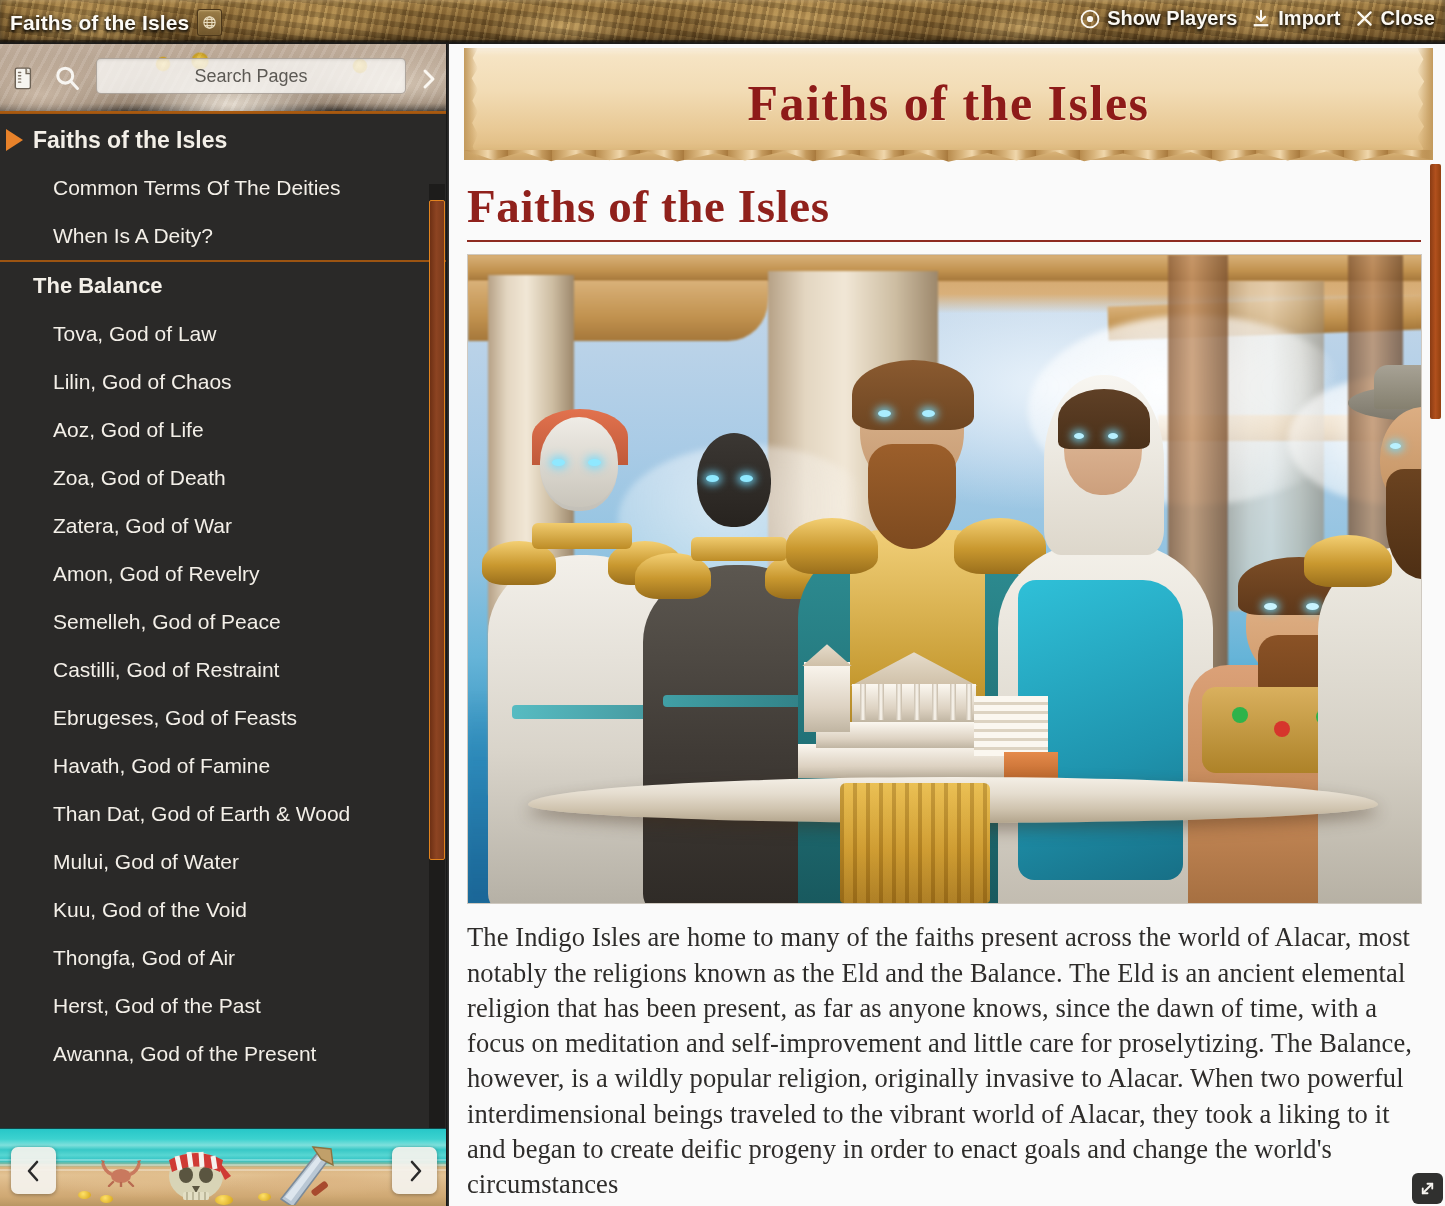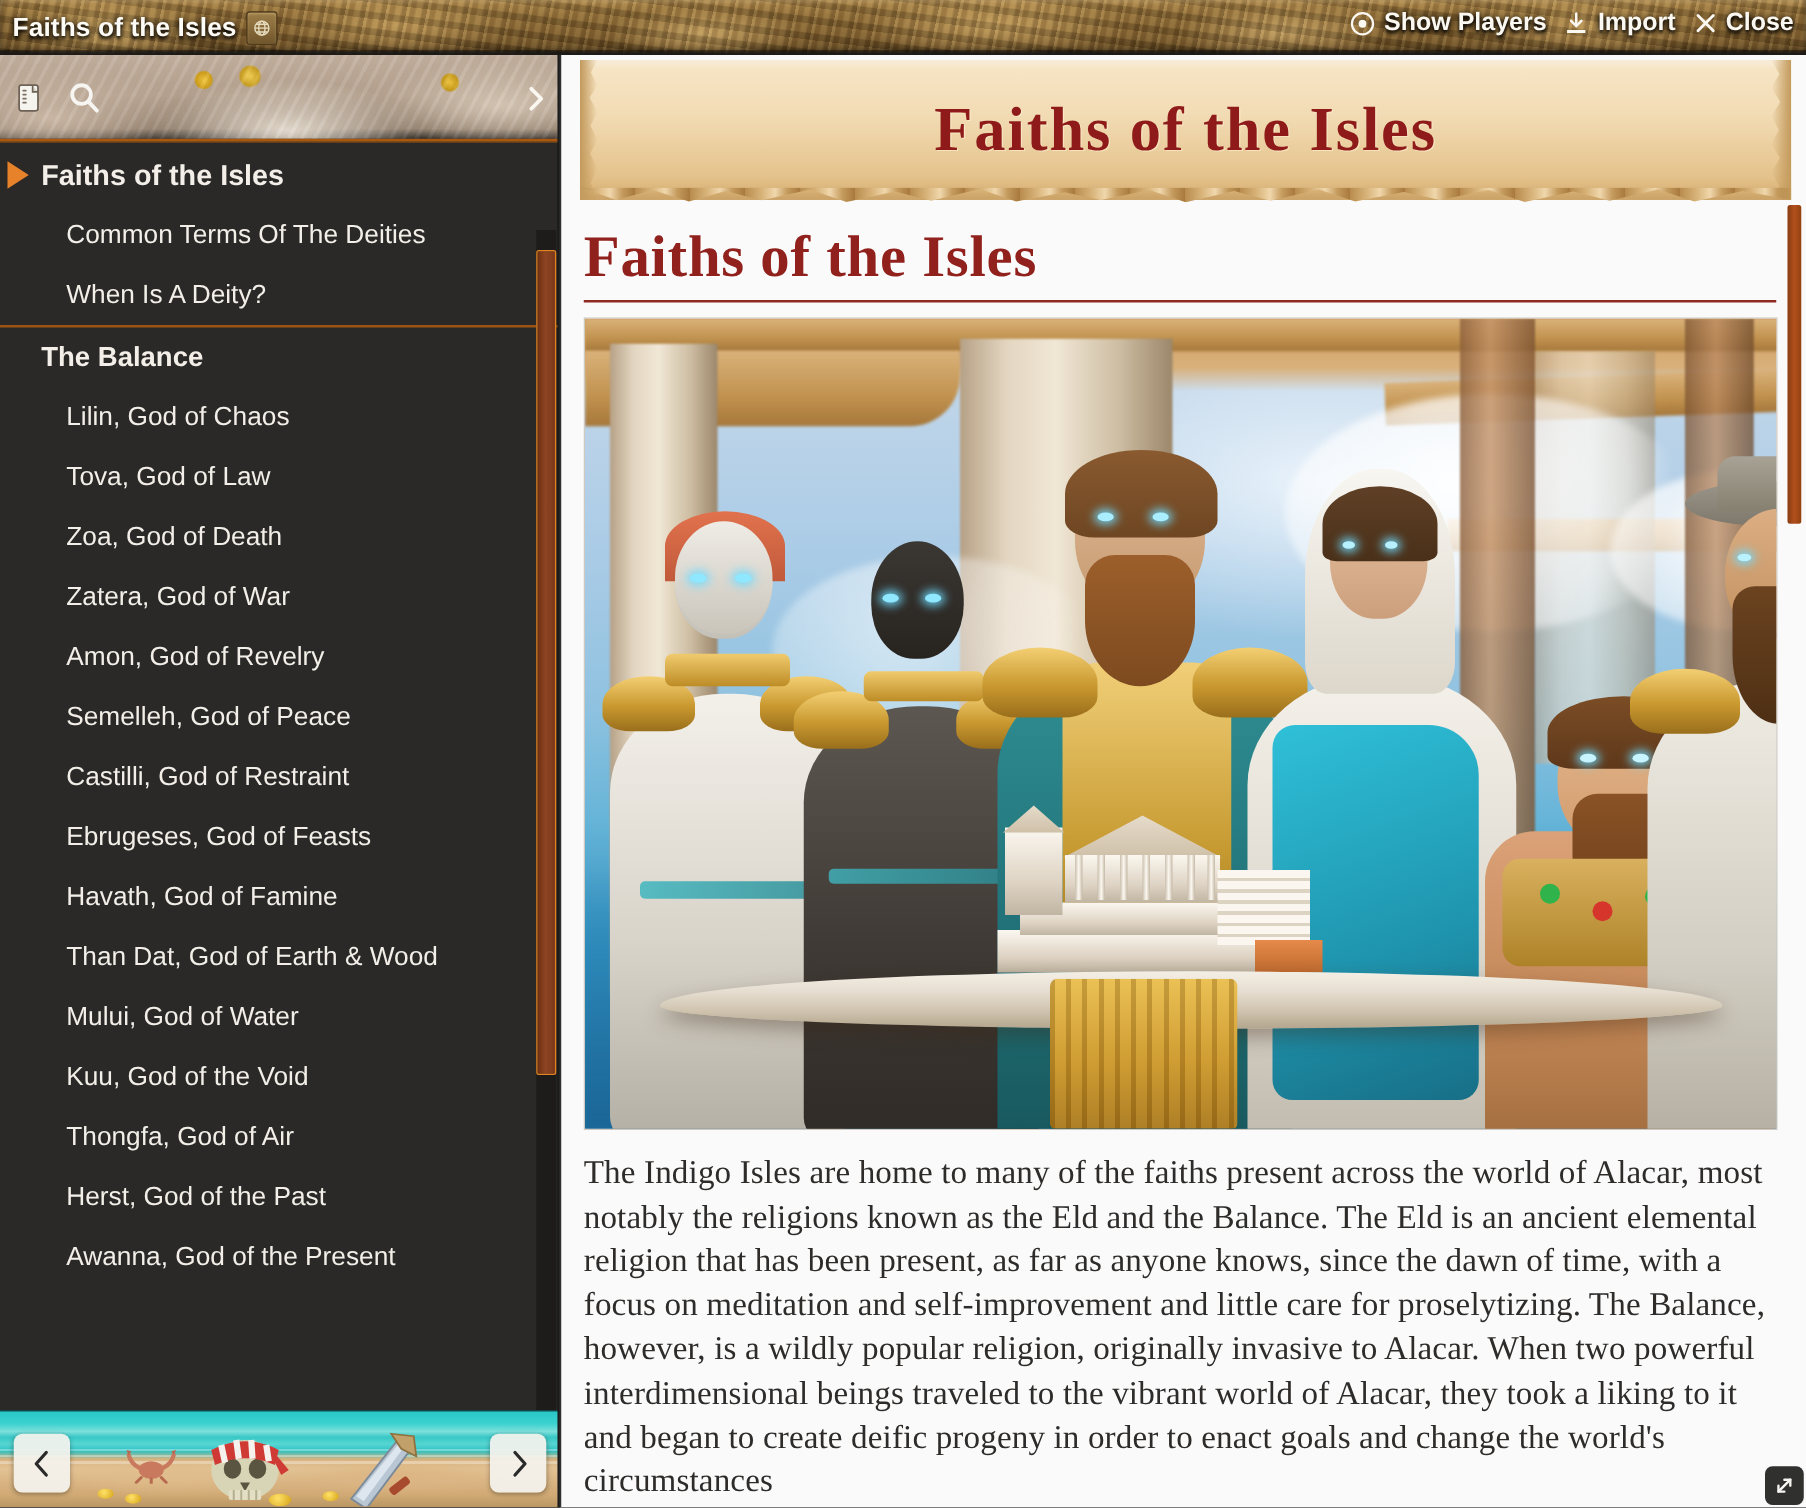--- a/index.html
+++ b/index.html
@@ -511,20 +511,21 @@
           <path d="M13 2v5h4" fill="#d9d3c7" stroke="#6d6255" stroke-width="1.2"></path>
           <path d="M6 6h2M6 9h2M6 12h2M6 15h2" stroke="#7c7164" stroke-width="1.3" stroke-linecap="round"></path>
         </svg>
       </span>
       <span class="search-mag">
         <svg width="28" height="28" viewBox="0 0 24 24" fill="none" stroke="#f7f5f1" stroke-width="2.6" stroke-linecap="round">
           <circle cx="10.5" cy="10" r="6.4"></circle>
           <path d="M15.4 15 21 21"></path>
         </svg>
       </span>
+      <input class="search-input" type="text" placeholder="Search Pages" style="">
       <span class="search-next">
         <svg width="22" height="26" viewBox="0 0 22 26" fill="none" stroke="#fbf8f2" stroke-width="3" stroke-linecap="round" stroke-linejoin="round">
           <path d="M7 5l8 8-8 8"></path>
         </svg>
       </span>
     </div>
 
     <div class="nav-scroll">
       <div class="nav-inner" id="nav-inner">
           <div class="nav-row top">
@@ -534,24 +535,27 @@
           <div class="nav-row child">
             <span>Common Terms Of The Deities</span>
           </div>
           <div class="nav-row child">
             <span>When Is A Deity?</span>
           </div>
           <div class="nav-row section">
             <span>The Balance</span>
           </div>
           <div class="nav-row child">
+            <span>Tova, God of Law</span>
+          </div>
+          <div class="nav-row child">
             <span>Lilin, God of Chaos</span>
           </div>
           <div class="nav-row child">
-            <span>Tova, God of Law</span>
+            <span>Aoz, God of Life</span>
           </div>
           <div class="nav-row child">
             <span>Zoa, God of Death</span>
           </div>
           <div class="nav-row child">
             <span>Zatera, God of War</span>
           </div>
           <div class="nav-row child">
             <span>Amon, God of Revelry</span>
           </div>

